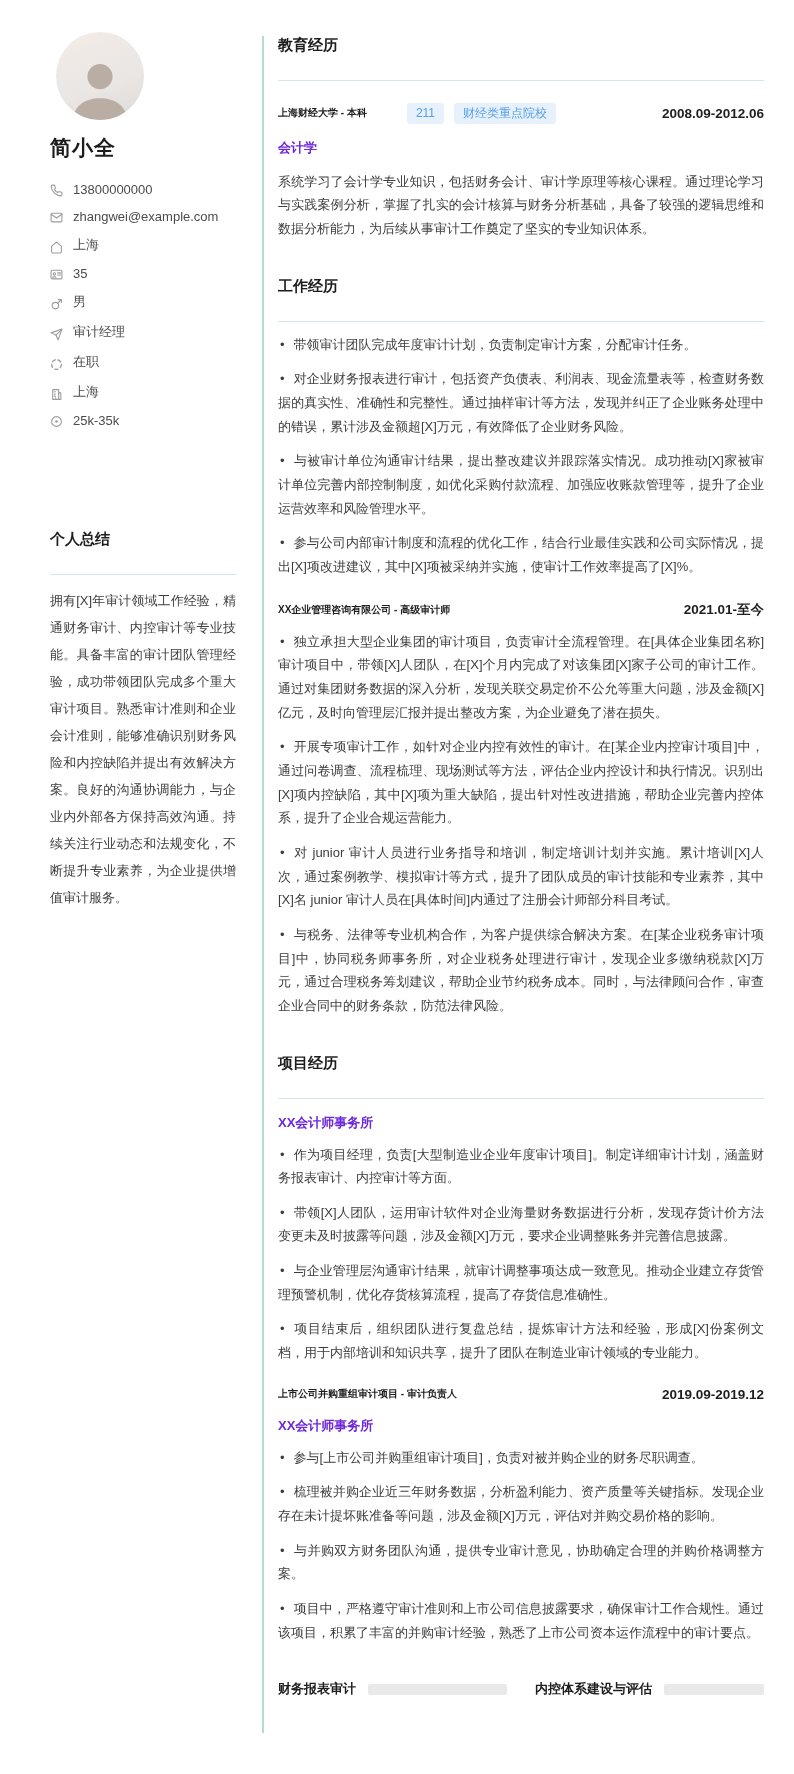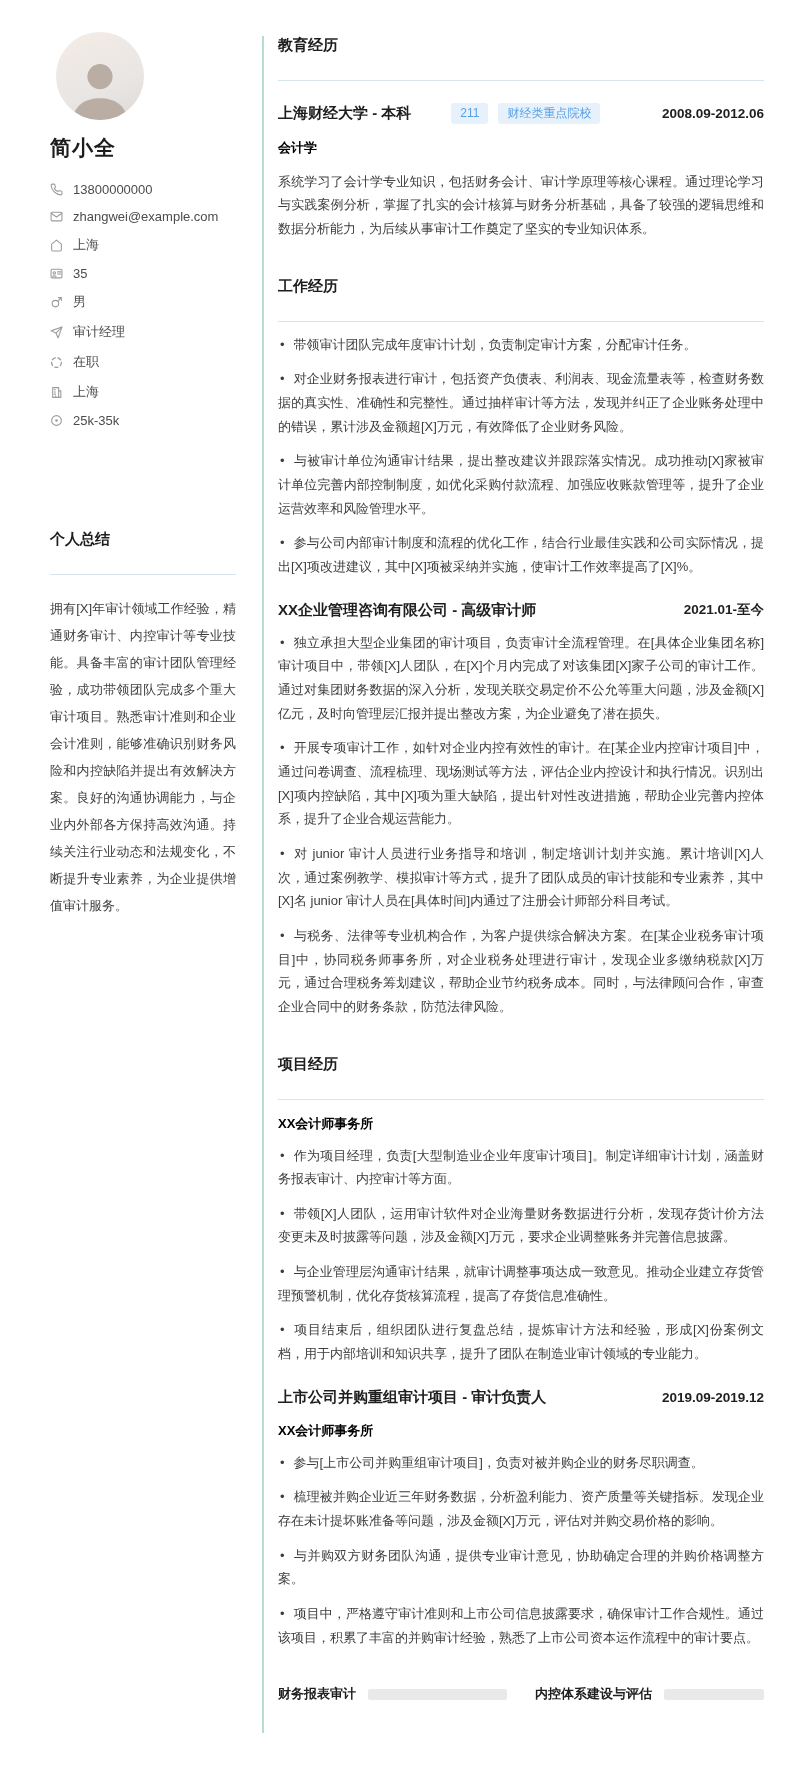--- a/index.html
+++ b/index.html
@@ -17,43 +17,43 @@
 
   
   .sidebar { width:262px; flex:0 0 262px; padding:30px 26px 30px 50px; }
   .photo {
     width:88px; height:88px; border-radius:50%; overflow:hidden;
     background:linear-gradient(160deg,#f4ece6 0%,#e9e6e4 60%,#dcd9d8 100%);
     margin:2px 0 0 6px; position:relative;
   }
   .photo svg { position:absolute; bottom:-4px; left:50%; transform:translateX(-50%); }
   .person-name { font-size:21px; font-weight:700; color:#1c1c1c; margin:14px 0 20px; letter-spacing:1px; }
-  .contact-item { display:flex; align-items:center; gap:10px; margin-bottom:12px; font-size:13px; color:#4b4b4b; }
+  .contact-item { display:flex; align-items:flex-end; gap:10px; margin-bottom:12px; font-size:13px; color:#4b4b4b; }
   .contact-item svg { flex:0 0 auto; stroke:#9c9c9c; }
   .side-sec-title, .sec-title {
     font-size:15px; font-weight:700; color:#1d1d1d;
     padding-bottom:25px; border-bottom:1px solid #d6e6ec;
   }
   .side-sec-title { margin-top:102px; }
-  .summary-text { margin-top:20px; font-size:13px; color:#3e3e3e; line-height:2.08; text-align:justify; }
+  .summary-text { margin-top:12px; font-size:13px; color:#3e3e3e; line-height:2.08; text-align:justify; }
 
   
   .main { flex:1; padding:30px 30px 28px 16px; }
   .section { margin-top:36px; }
   .section:first-child { margin-top:6px; }
 
   .entry-head { display:flex; align-items:center; margin-top:22px; }
-  .entry-title { font-size:15px; font-weight:700; color:#1e1e1e; }
+  .entry-title { font-size:10px; font-weight:700; color:#1e1e1e; }
   .entry-date { margin-left:auto; font-size:13.5px; font-weight:700; color:#1e1e1e; white-space:nowrap; }
   .badges { display:flex; gap:10px; margin-left:12px;padding-left:28px; }
   .badge {
     font-size:12px; color:#58a0e5; background:#e7f1fc;
     padding:2px 9px; border-radius:3px; line-height:1.4; white-space:nowrap;
   }
-  .entry-sub { font-size:13px; font-weight:700; color:#000000; margin-top:15px; }
+  .entry-sub { font-size:13px; font-weight:700; color:#6d28d9; margin-top:15px; }
   .entry-desc { font-size:13px; color:#3d3d3d; line-height:1.82; margin-top:13px; text-align:justify; }
 
   .bullets { margin-top:4px; }
   .bullet { font-size:13px; color:#3d3d3d; line-height:1.82; margin-top:11px; text-align:justify; }
   .bullet .dot { margin:0 9px 0 2px; color:#3d3d3d; }
 
   
   .skills-grid { display:grid; grid-template-columns:1fr 1fr; column-gap:28px; row-gap:16px; margin-top:20px; }
   .skill-row { display:flex; align-items:center; gap:12px; }
   .skill-label { font-size:13px; font-weight:700; color:#1e1e1e; white-space:nowrap; }

